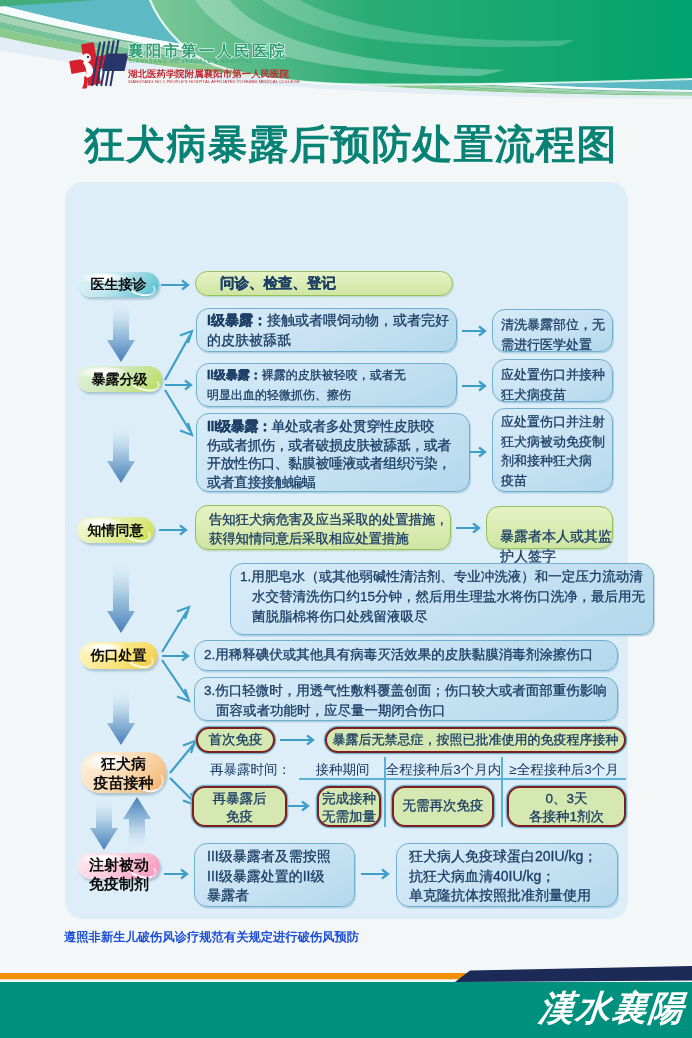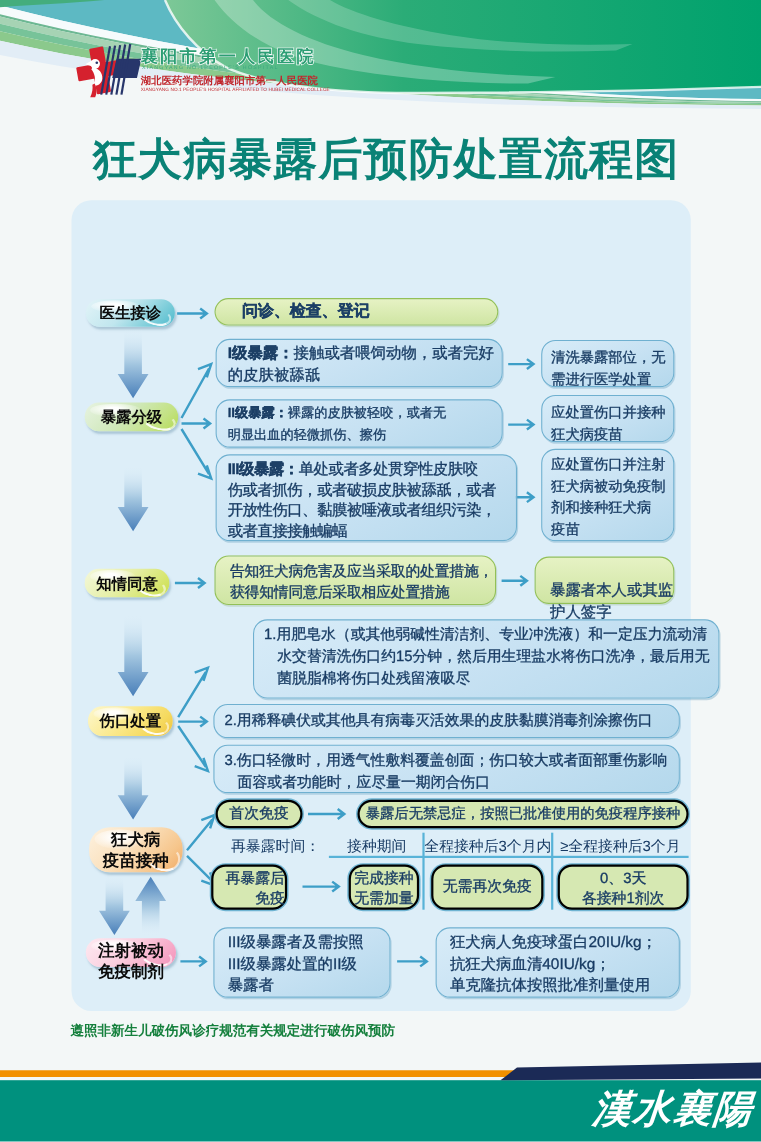--- a/index.html
+++ b/index.html
@@ -12,25 +12,25 @@
 #intro{left:77px;top:197px;white-space:nowrap;font-size:15px;line-height:24.5px;color:#31619f;letter-spacing:-0.2px;-webkit-text-stroke:0.25px #31619f;}
 #intro .mg{color:#8d3a92;font-weight:bold;}
 #intro .mg2{color:#8d3a92;}
 .pill{position:absolute;border-radius:13px;color:#0b0b0b;font-weight:bold;text-align:center;font-size:14px;box-shadow:1.5px 2.5px 2px rgba(110,150,175,.45);}
 .pill .t{position:relative;z-index:1;display:block;}
 .pill:after{content:"";position:absolute;right:3px;bottom:1px;width:30%;height:48%;border-radius:50%;border:2px solid transparent;border-bottom-color:rgba(255,255,255,.9);border-right-color:rgba(255,255,255,.55);transform:rotate(12deg);}
 .pill .gl{position:absolute;left:6%;top:5%;width:54%;height:44%;border-radius:50%;background:radial-gradient(ellipse at 45% 40%,rgba(255,255,255,.98) 15%,rgba(255,255,255,0) 75%);}
 .bx{position:absolute;border-radius:13px;font-size:13.5px;color:#173a63;line-height:19.5px;white-space:nowrap;-webkit-text-stroke:0.3px #1d4066;}
 .blue{background:linear-gradient(155deg,#d8ecf8 0%,#c8e2f3 50%,#b4d8ec 100%);border:1.5px solid #6fb0d0;box-shadow:1px 1.5px 0 rgba(110,165,195,.4);}
 .green{background:linear-gradient(180deg,#e6f2c4 0%,#cfe5a3 100%);border:1.4px solid #93c057;box-shadow:1px 1.5px 0 rgba(140,175,120,.3);}
-.green2{background:#d6e8b2;border:2px solid #000000;box-shadow:0 0 0 1.3px #6fb4d2;}
+.green2{background:#d6e8b2;border:2px solid #7f1d1d;box-shadow:0 0 0 1.3px #6fb4d2;}
 .bx b{font-weight:bold;}
 svg.la{position:absolute;overflow:visible;}
 .tl{position:absolute;background:#58b3d8;}
-#note{left:64px;top:929px;font-size:12.3px;color:#15803d;font-weight:bold;}
+#note{left:64px;top:929px;font-size:12.3px;color:#1d4ed8;font-weight:bold;}
 #hanshui{left:537px;top:985px;color:#fff;font-size:35px;font-style:italic;font-weight:bold;letter-spacing:1.5px;transform:skewX(-5deg);transform-origin:left bottom;}
 </style>
 </head>
 <body>
 <div id="page">
 
   <svg class="abs" style="left:0;top:0;" width="692" height="115" viewBox="0 0 692 115">
     <defs>
       <linearGradient id="gmass" x1="0" y1="0" x2="1" y2="0">
         <stop offset="0" stop-color="#7dc897"></stop>
@@ -217,21 +217,21 @@
   <div class="bx green2 abs" style="left:325px;top:727px;width:301px;height:26px;line-height:22px;text-align:center;font-size:13px;">暴露后无禁忌症，按照已批准使用的免疫程序接种</div>
 
   <div class="abs" style="left:210px;top:761px;font-size:13.5px;color:#173a63;">再暴露时间：</div>
   <div class="abs" style="left:300px;top:761px;width:85px;font-size:13.5px;color:#173a63;text-align:center;">接种期间</div>
   <div class="abs" style="left:385px;top:761px;width:117px;font-size:13.5px;color:#173a63;text-align:center;white-space:nowrap;">全程接种后3个月内</div>
   <div class="abs" style="left:502px;top:761px;width:124px;font-size:13.5px;color:#173a63;text-align:center;white-space:nowrap;">≥全程接种后3个月</div>
   <div class="tl abs" style="left:299px;top:778px;width:327px;height:2px;"></div>
   <div class="tl abs" style="left:384px;top:757px;width:2px;height:70px;"></div>
   <div class="tl abs" style="left:501px;top:757px;width:2px;height:70px;"></div>
 
-  <div class="bx green2 abs" style="left:192px;top:786px;width:69px;height:41px;line-height:18px;text-align:right;padding-top:2px;">再暴露后<br>免疫</div>
+  <div class="bx green2 abs" style="left:192px;top:786px;width:95px;height:41px;line-height:18px;text-align:center;padding-top:2px;">再暴露后<br>免疫</div>
   <div class="bx green2 abs" style="left:317px;top:786px;width:64px;height:41px;line-height:18px;text-align:center;padding-top:2px;">完成接种<br>无需加量</div>
   <div class="bx green2 abs" style="left:392px;top:786px;width:102px;height:41px;line-height:36px;text-align:center;font-family:Liberation Serif, serif;">无需再次免疫</div>
   <div class="bx green2 abs" style="left:507px;top:786px;width:119px;height:41px;line-height:18px;text-align:center;padding-top:2px;">0、3天<br>各接种1剂次</div>
 
   <div class="bx blue abs" style="left:194px;top:843px;width:161px;height:64px;padding:3px 0 0 12px;font-size:14px;line-height:19.5px;">III级暴露者及需按照<br>III级暴露处置的II级<br>暴露者</div>
   <div class="bx blue abs" style="left:396px;top:843px;width:222px;height:64px;padding:3px 0 0 12px;font-size:14px;line-height:19.5px;">狂犬病人免疫球蛋白20IU/kg；<br>抗狂犬病血清40IU/kg；<br>单克隆抗体按照批准剂量使用</div>
 
   <div id="note" class="abs">遵照非新生儿破伤风诊疗规范有关规定进行破伤风预防</div>
 
   <svg class="abs" style="left:0;top:965px;" width="692" height="73" viewBox="0 0 692 73">

